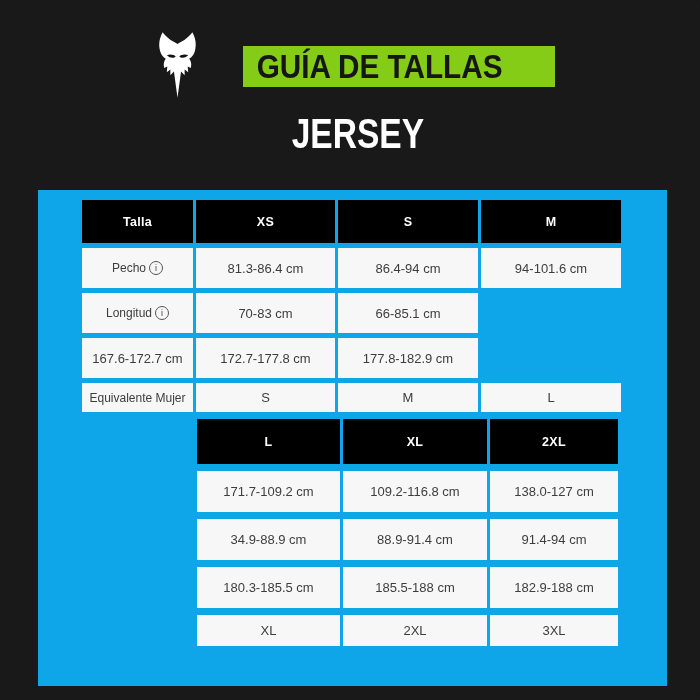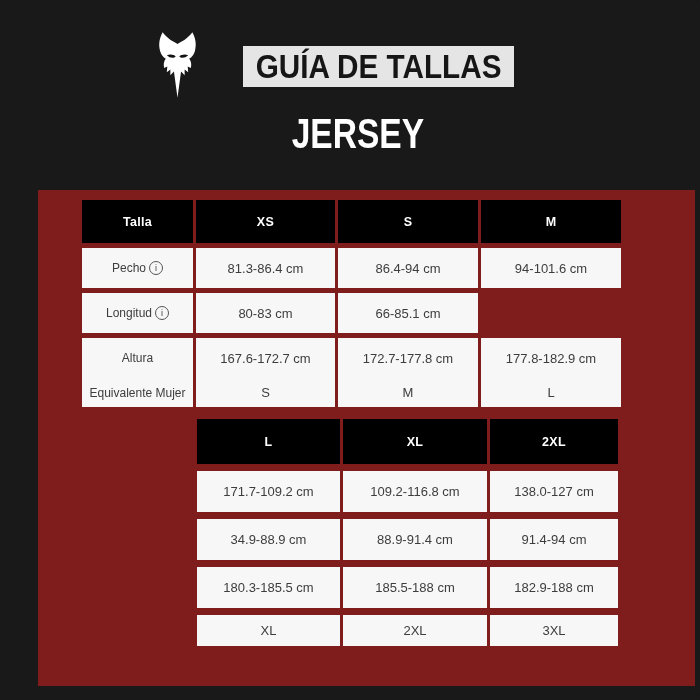--- a/index.html
+++ b/index.html
@@ -4,52 +4,51 @@
 <style>
   html,body{margin:0;padding:0;background:#191919;}
   .stage{
     position:relative;width:700px;height:700px;background:#191919;
     overflow:hidden;border-radius:8px;
     font-family:"Liberation Sans", sans-serif;
   }
   
   .logo{position:absolute;left:152px;top:31px;width:51px;height:69px;}
   .title-box{
-    position:absolute;left:243px;top:46px;width:271px;height:41px;
-    background:#e5e5e5;display:flex;align-items:center;justify-content:center;
+    position:absolute;left:243px;top:46px;width:312px;height:41px;
+    background:#84cc16;display:flex;align-items:center;justify-content:flex-start;
   }
   .title-text{
     color:#161616;font-weight:bold;font-size:33px;line-height:1;
     display:inline-block;transform:scaleX(0.9);white-space:nowrap;
     letter-spacing:0px;
   }
   .subtitle{
     position:absolute;left:0px;top:112px;width:716px;text-align:center;
   }
   .subtitle span{
     color:#ffffff;font-weight:bold;font-size:43px;line-height:1;
     display:inline-block;transform:scaleX(0.78);white-space:nowrap;
   }
   
   .panel{
     position:absolute;left:38px;top:190px;width:629px;height:496px;
-    background:#7f1d1d;
-    padding-left:28px;
+    background:#0ea5e9;
   }
   
   .tbl{position:absolute;}
   .s1{left:44px;top:10px;width:536px;}
   .s2{left:159px;top:229px;width:421px;}
   .row{display:grid;column-gap:3px;}
   .s1 .row{grid-template-columns:111px 139px 140px 140px;}
   .s2 .row{grid-template-columns:143px 144px 128px;}
   .hrow{height:43px;}
   .s2 .hrow{height:45px;}
   .nrow{height:40px;margin-top:5px;}
-  .srow{height:29px;}
+  .srow{height:29px;margin-top:5px;}
   .s1 .nrow:first-of-type{margin-top:4px;}
   .s2 .nrow{height:41px;margin-top:7px;}
   .s2 .srow{height:31px;margin-top:7px;}
   .hcell{
     background:#000000;color:#ffffff;font-weight:bold;font-size:12.5px;
     display:flex;align-items:center;justify-content:center;letter-spacing:.3px;
   }
   .cell{
     background:#f7f7f7;color:#3d3d3d;font-size:13px;
     display:flex;align-items:center;justify-content:center;white-space:nowrap;
@@ -102,26 +101,25 @@
         <div class="cell">81.3-86.4 cm</div>
         <div class="cell">86.4-94 cm</div>
         <div class="cell">94-101.6 cm</div>
       </div>
 
       <div class="row nrow">
         <div class="cell label-cell">
           <span>Longitud</span>
           <span class="info">i</span>
         </div>
-        <div class="cell">80-83 cm</div>
+        <div class="cell">70-83 cm</div>
         <div class="cell">66-85.1 cm</div>
       </div>
 
       <div class="row nrow">
-        <div class="cell label-cell">Altura</div>
         <div class="cell">167.6-172.7 cm</div>
         <div class="cell">172.7-177.8 cm</div>
         <div class="cell">177.8-182.9 cm</div>
       </div>
 
       <div class="row srow">
         <div class="cell label-cell">Equivalente Mujer</div>
         <div class="cell">S</div>
         <div class="cell">M</div>
         <div class="cell">L</div>

